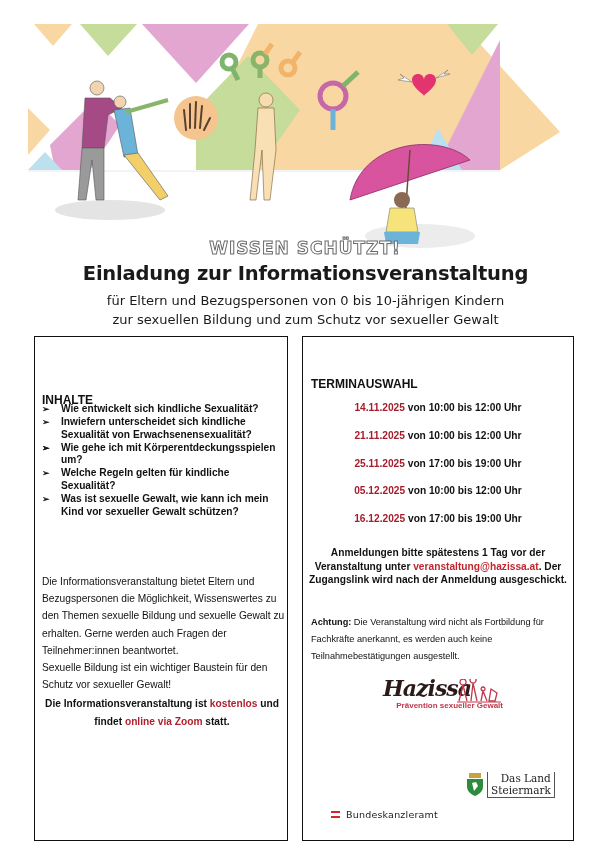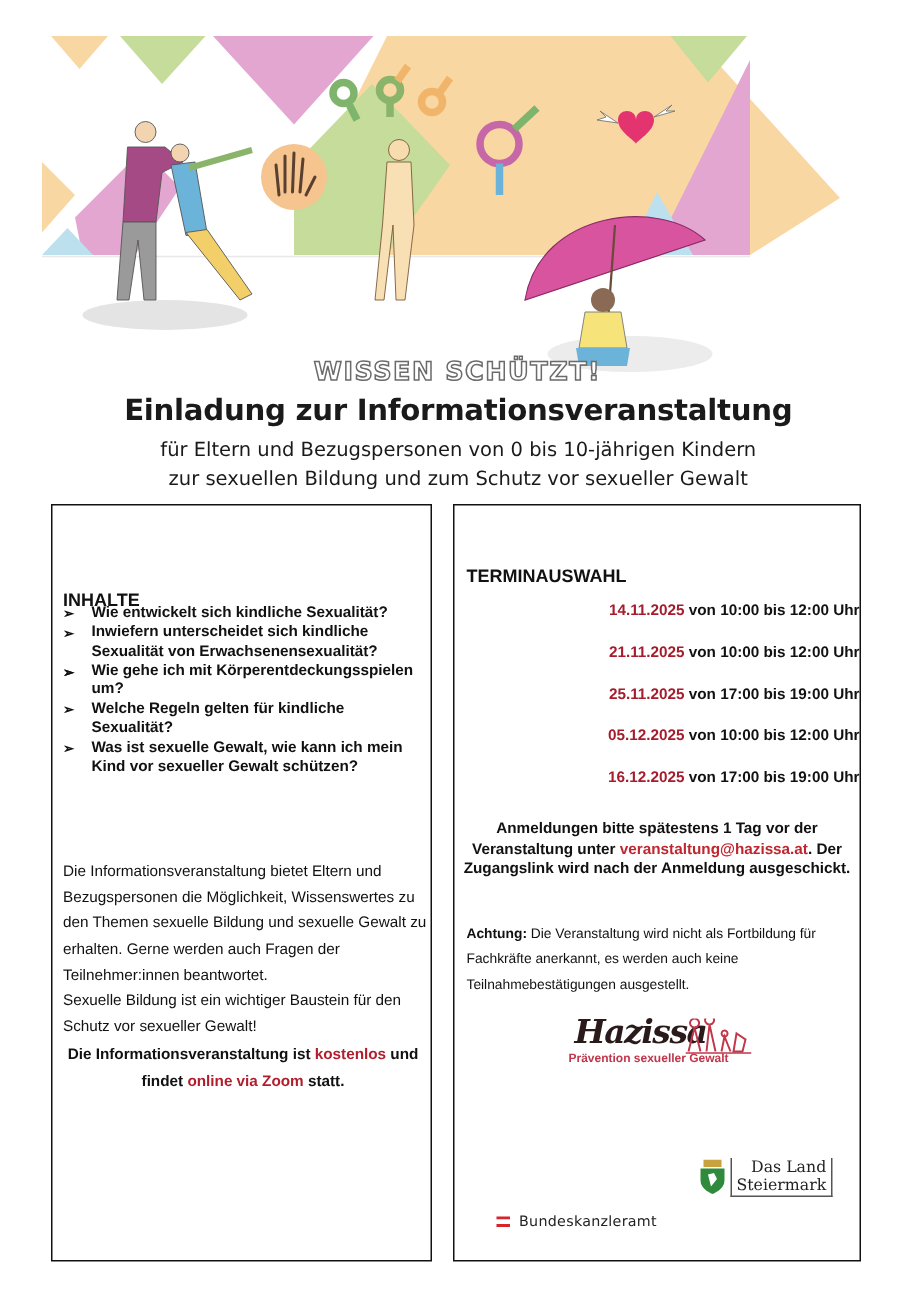--- a/index.html
+++ b/index.html
@@ -48,40 +48,40 @@
 
   .intro { position: absolute; left: 7px; top: 236px; width: 244px; font-size: 10.2px; line-height: 17.2px; color: #111; }
 
   .free-note {
     position: absolute; left: 4px; top: 358px; width: 246px; text-align: center;
     font-weight: bold; font-size: 10.2px; line-height: 18px; color: #111;
   }
   .red { color: #b11f2e; }
 
   .dates { position: absolute; left: 0; top: 64px; width: 270px; }
-  .date-row { text-align: right; font-weight: bold; font-size: 10.2px; height: 27.8px; line-height: 14px; color: #111; }
+  .date-row { text-align: center; font-weight: bold; font-size: 10.2px; height: 27.8px; line-height: 14px; color: #111; }
   .date-row .date { color: #a51d2d; font-weight: bold; }
 
   .register {
     position: absolute; left: 0; top: 209px; width: 270px; text-align: center; font-weight: bold;
     font-size: 10.2px; line-height: 13.5px; color: #111;
   }
   .register .mail { color: #c0262f; }
 
   .notice { position: absolute; left: 8px; top: 277px; width: 258px; font-size: 9.2px; line-height: 17px; color: #111; }
   .notice b { font-weight: bold; }
 
   
   .logo { position: absolute; left: 76px; top: 340px; width: 124px; height: 40px; }
   .logo-word {
     position: absolute; left: 4px; top: -2px; font-family: "DejaVu Serif", serif; font-style: italic;
     font-size: 22px; font-weight: bold; color: #2a1a1a; letter-spacing: -1px;
   }
   .logo-figs { position: absolute; left: 78px; top: 2px; }
-  .logo-tag { position: absolute; left: 0; top: 24px; width: 124px; text-align: left; font-size: 8px; font-weight: bold; color: #c0364a; }
+  .logo-tag { position: absolute; left: 0; top: 24px; width: 124px; text-align: right; font-size: 8px; font-weight: bold; color: #c0364a; }
   .address { position: absolute; left: 0; top: 386px; width: 270px; text-align: center; font-size: 9.2px; line-height: 15.5px; color: #111; }
   .address .link { color: #1f3fa8; text-decoration: underline; }
   .address .sep { color: #888; }
 
   
   .bka { position: absolute; left: 28px; top: 472px; display: flex; align-items: center; gap: 6px; }
   .bka-flag { width: 9px; height: 7px; display: flex; flex-direction: column; }
   .bka-flag span { flex: 1; }
   .bka-label { font-family: "DejaVu Sans", sans-serif; font-size: 9.5px; color: #222; letter-spacing: 0.2px; }
 

